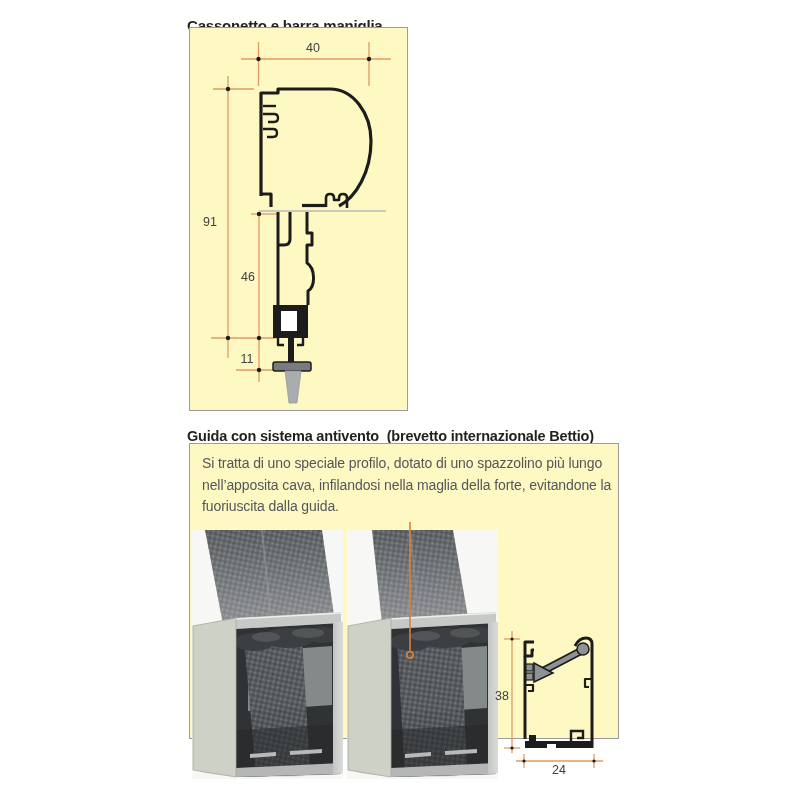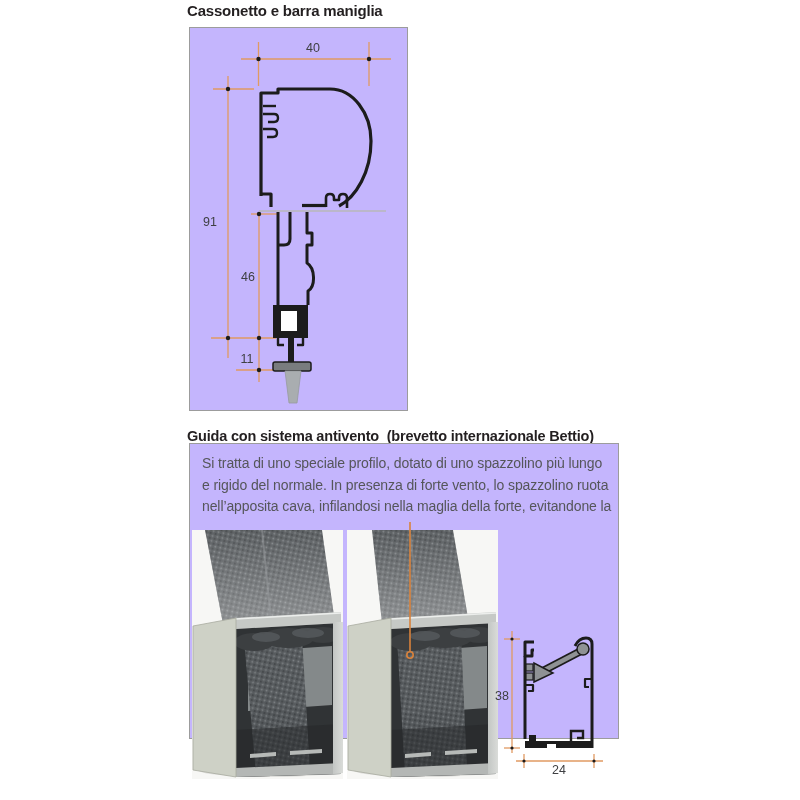--- a/index.html
+++ b/index.html
@@ -7,24 +7,24 @@
     width:800px;height:800px;background:#ffffff;
     font-family:"Liberation Sans",sans-serif;
     position:relative;overflow:hidden;
   }
   .page{position:absolute;inset:0;}
   .sec-title{
     position:absolute;left:187px;
     font-size:15px;font-weight:bold;color:#231f20;
     letter-spacing:-0.2px;white-space:pre;
   }
-  #title-cassonetto{top:2px;}
+  #title-cassonetto{top:17px;}
   #title-guida{top:428px;font-size:14.5px;}
   .frame{
-    position:absolute;background:#c4b5fd;border:1px solid #9c9c9c;
+    position:absolute;background:#fef9c3;border:1px solid #9c9c9c;
     box-sizing:border-box;
   }
   #box-cassonetto{left:189px;top:27px;width:219px;height:384px;}
   #box-guida{left:189px;top:443px;width:430px;height:296px;}
   #drawing-cassonetto{position:absolute;left:0;top:0;width:217px;height:382px;}
   .desc{
     position:absolute;left:12px;top:9px;width:412px;
     font-size:14px;line-height:21.5px;color:#55565a;letter-spacing:-0.1px;
   }
   .desc div{white-space:nowrap;}
@@ -98,22 +98,22 @@
       <polygon points="95,343 111,343 107,375 99,375" fill="#a9adb0" stroke="#979b9e" stroke-width="0.8"></polygon>
     </svg>
   </div>
 
   <div class="sec-title" id="title-guida">Guida con sistema antivento  (brevetto internazionale Bettio)</div>
 
   <div class="frame" id="box-guida">
 
     <div class="desc">
       <div>Si tratta di uno speciale profilo, dotato di uno spazzolino più lungo</div>
-      <div>e rigido del normale. In presenza di forte vento, lo spazzolino ruota</div>
       <div>nell’apposita cava, infilandosi nella maglia della forte, evitandone la</div>
+      <div>fuoriuscita dalla guida.</div>
     </div>
 
     <svg class="photo" id="photo-normal" viewBox="0 0 151 249">
       <defs>
         <pattern id="mesh1" width="5" height="5" patternUnits="userSpaceOnUse" patternTransform="rotate(12)">
           <rect width="5" height="5" fill="#55595c"></rect>
           <circle cx="1.4" cy="1.4" r="1" fill="#7c8083"></circle>
           <circle cx="3.9" cy="3.9" r="1" fill="#3f4245"></circle>
         </pattern>
         <linearGradient id="sheen1" x1="0" y1="0" x2="0" y2="1">

